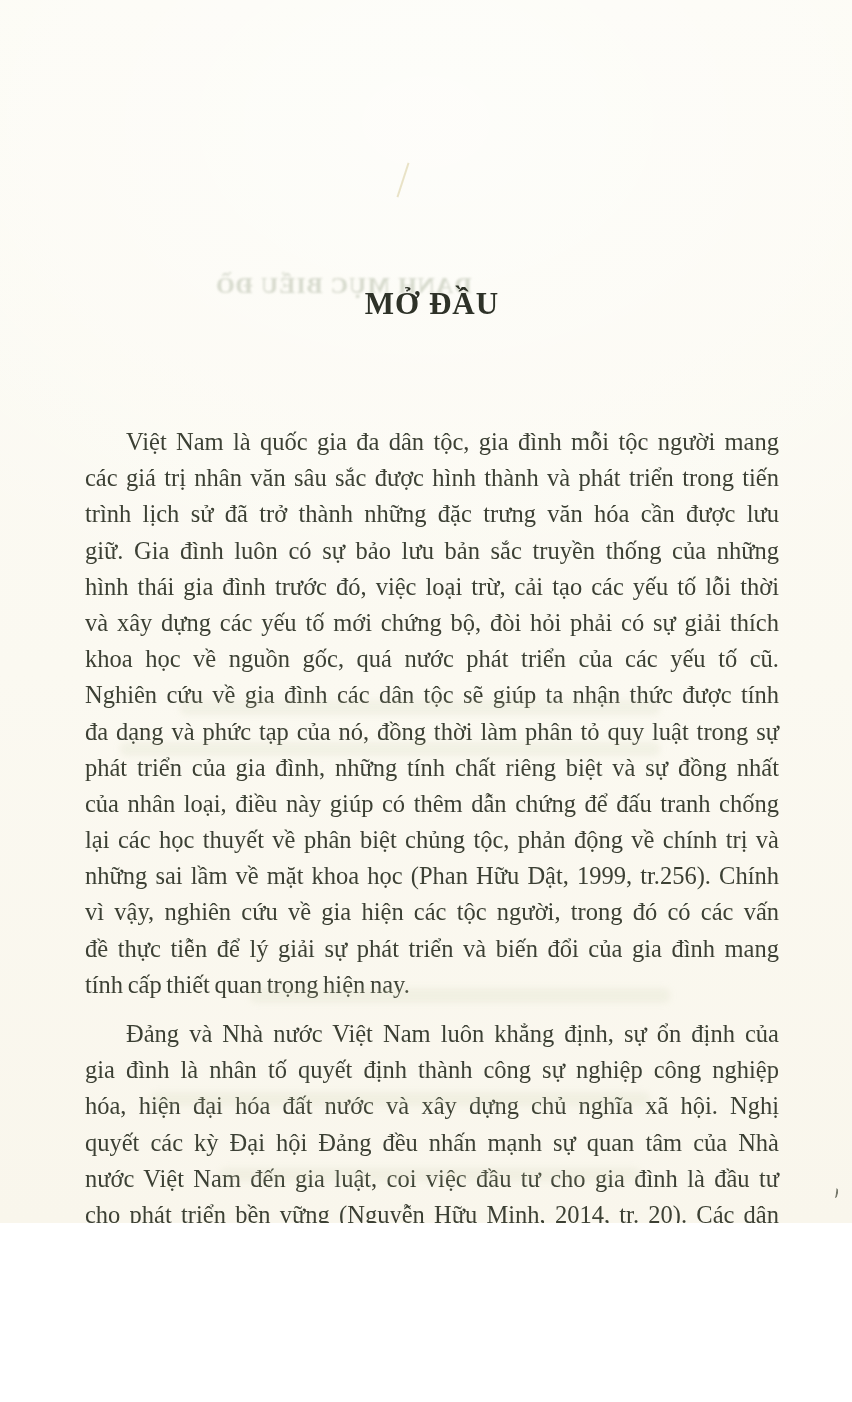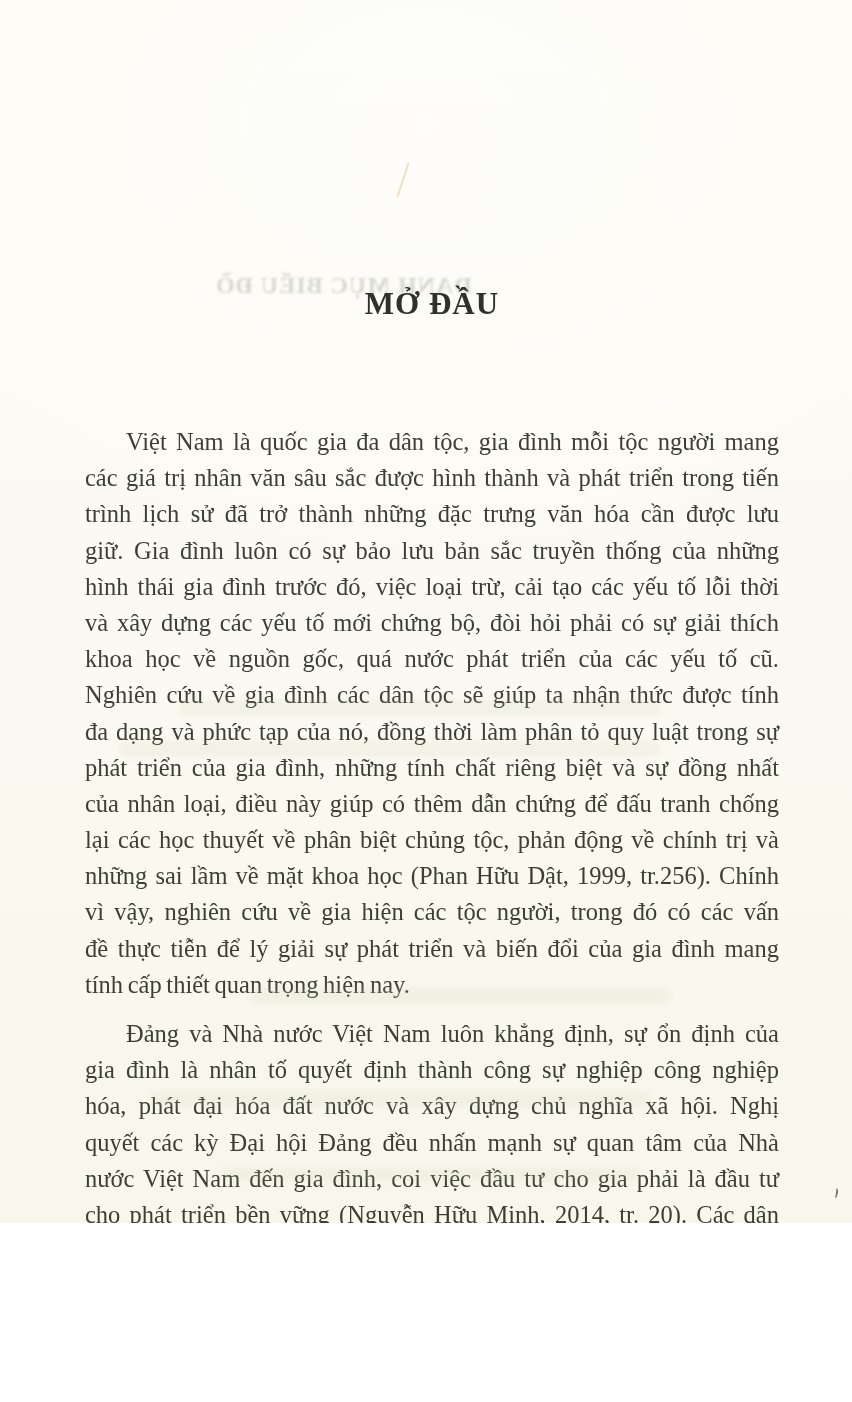--- a/index.html
+++ b/index.html
@@ -135,23 +135,23 @@
         <div class="line">của nhân loại, điều này giúp có thêm dẫn chứng để đấu tranh chống</div>
         <div class="line">lại các học thuyết về phân biệt chủng tộc, phản động về chính trị và</div>
         <div class="line">những sai lầm về mặt khoa học (Phan Hữu Dật, 1999, tr.256). Chính</div>
         <div class="line">vì vậy, nghiên cứu về gia hiện các tộc người, trong đó có các vấn</div>
         <div class="line">đề thực tiễn để lý giải sự phát triển và biến đổi của gia đình mang</div>
         <div class="line no-just">tính cấp thiết quan trọng hiện nay.</div>
       </div>
       <div class="para">
         <div class="line indent">Đảng và Nhà nước Việt Nam luôn khẳng định, sự ổn định của</div>
         <div class="line">gia đình là nhân tố quyết định thành công sự nghiệp công nghiệp</div>
-        <div class="line">hóa, phát đại hóa đất nước và xây dựng chủ nghĩa xã hội. Nghị</div>
+        <div class="line">hóa, hiện đại hóa đất nước và xây dựng chủ nghĩa xã hội. Nghị</div>
         <div class="line">quyết các kỳ Đại hội Đảng đều nhấn mạnh sự quan tâm của Nhà</div>
-        <div class="line">nước Việt Nam đến gia đình, coi việc đầu tư cho gia phải là đầu tư</div>
+        <div class="line">nước Việt Nam đến gia luật, coi việc đầu tư cho gia đình là đầu tư</div>
         <div class="line">cho phát triển bền vững (Nguyễn Hữu Minh, 2014, tr. 20). Các dân</div>
       </div>
     </div>
 
   <div class="page-number">12</div>
 
   <div class="bleed-stripe" style="top:700px; left:180px; width:480px; height:15px;"></div>
   <div class="bleed-stripe" style="top:742px; left:120px; width:540px; height:14px;"></div>
   <div class="bleed-stripe" style="top:988px; left:250px; width:420px; height:15px;"></div>
   <div class="bleed-stripe" style="top:1092px; left:150px; width:500px; height:14px;"></div>

